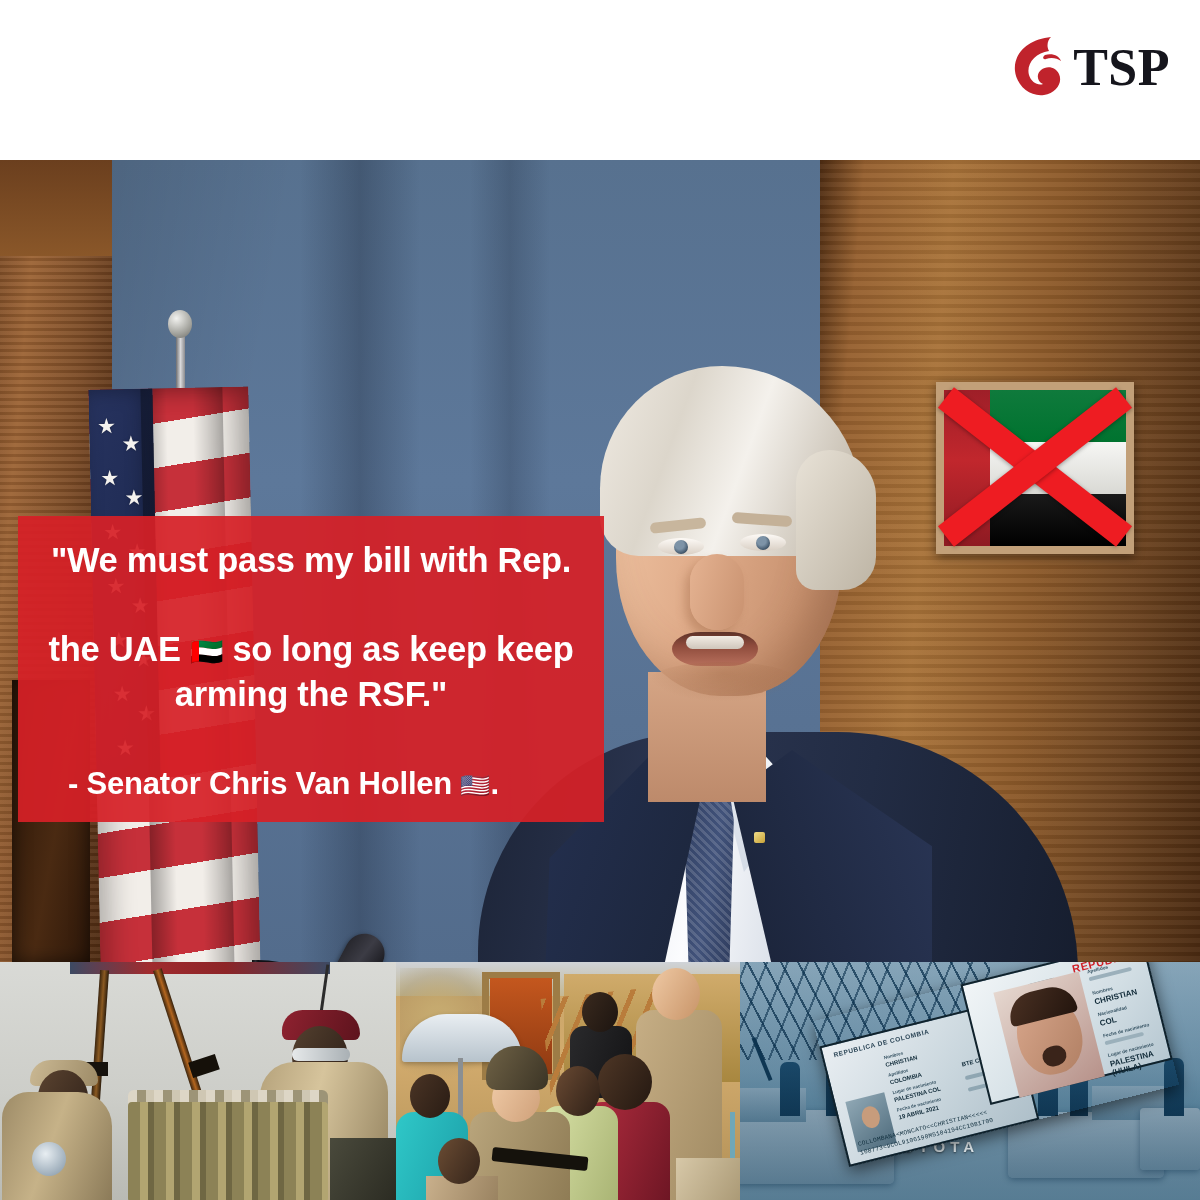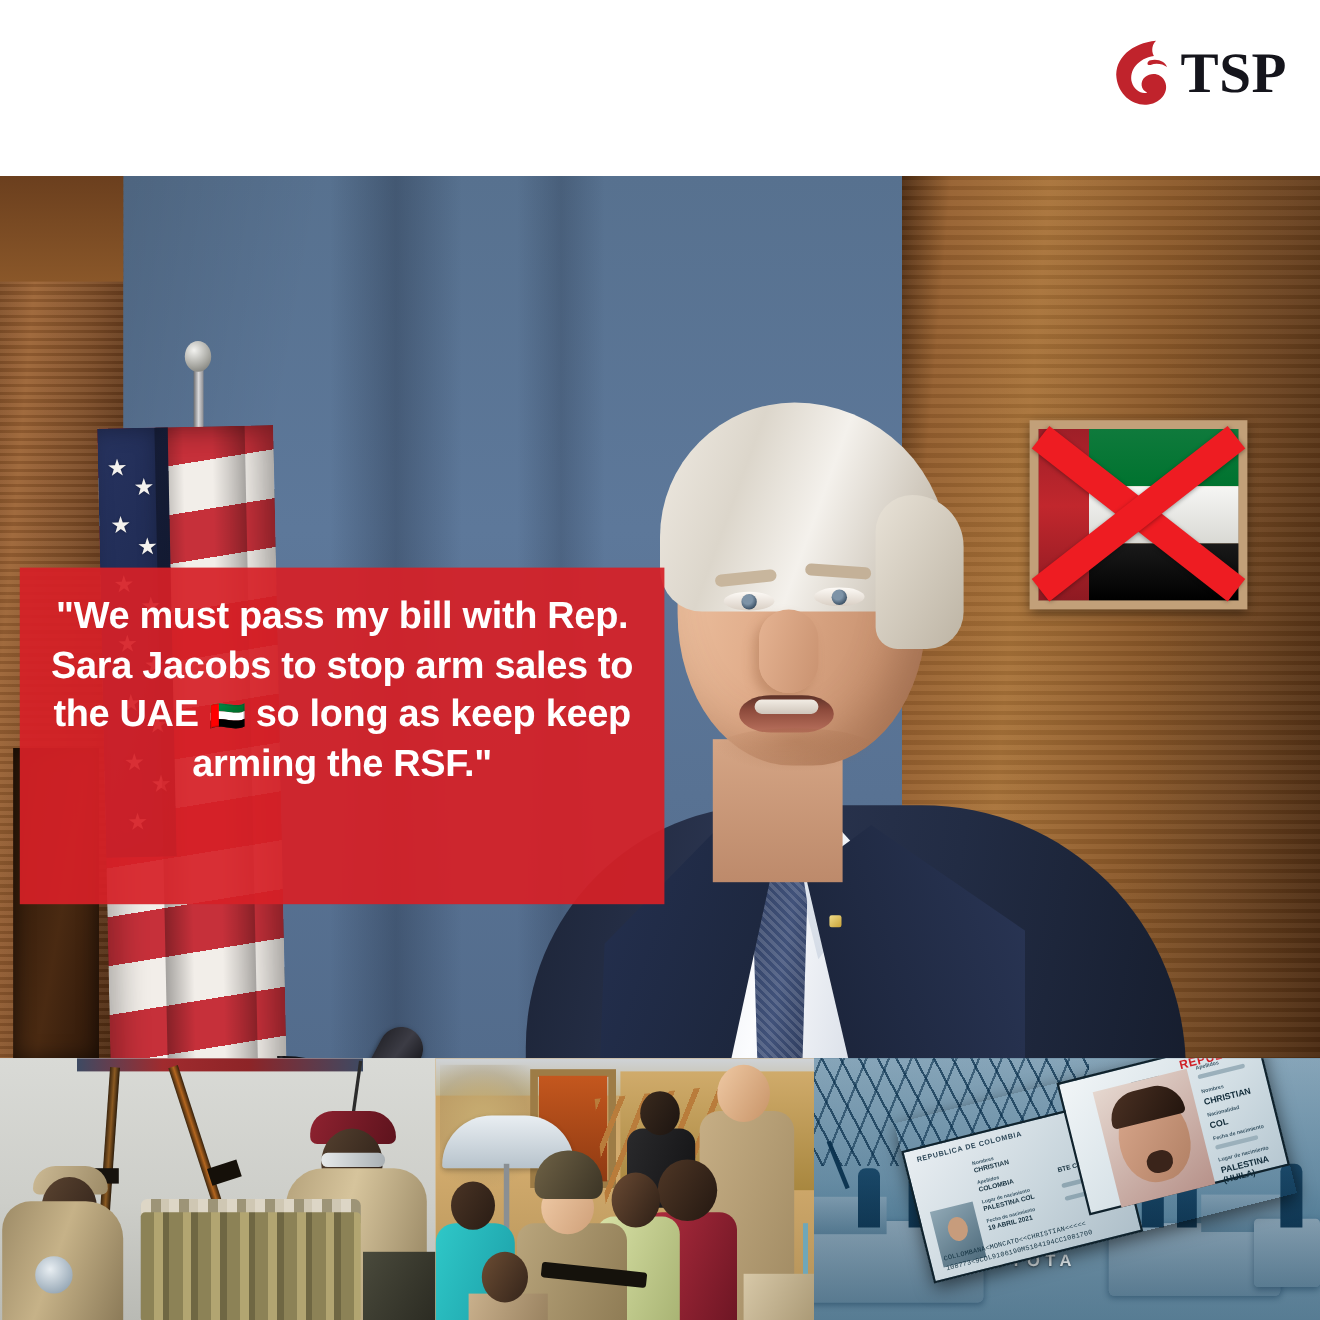--- a/index.html
+++ b/index.html
@@ -443,25 +443,29 @@
         <div id="uae-white"></div>
         <div id="uae-black"></div>
       </div>
       <div class="xbar" id="xbar1"></div>
       <div class="xbar" id="xbar2"></div>
     </div>
 
     <div id="quote-box">
       <div id="quote-text">
         <span>"We must pass my bill with Rep.</span><br>
-        <span>Sara Jacobs to stop arm sales to</span><br>
+        <br>
         <span>the UAE</span>
         <span class="flag-emoji">🇦🇪</span>
         <span>so long as keep keep</span><br>
         <span>arming the RSF."</span>
+      </div>
+      <div id="quote-attr">
+        <span>- Senator Chris Van Hollen</span>
+        <span class="flag-emoji">🇺🇸</span><span>.</span>
       </div>
     </div>
 
   </div>
 
   <div id="strip">
 
     <div id="strip-a">
       <div id="a-sky"></div>
       <div id="a-topband" class="a-soldier"></div>

